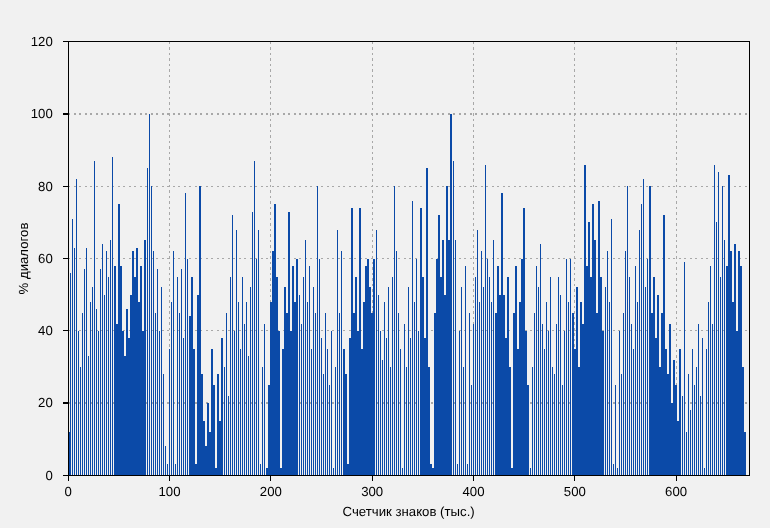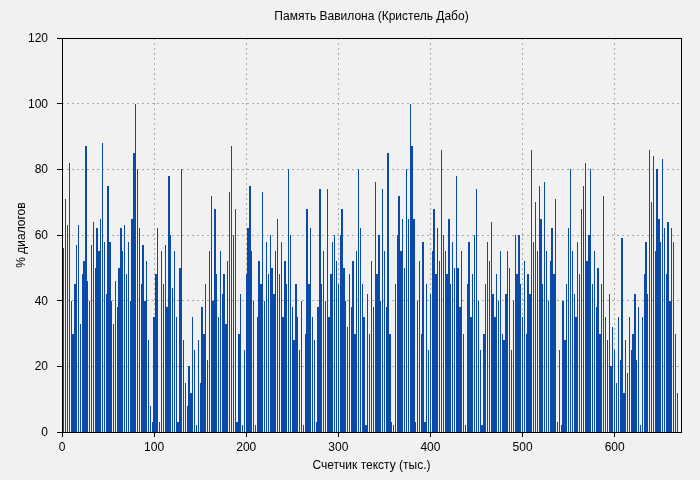--- a/index.html
+++ b/index.html
@@ -15,25 +15,24 @@
           text-align:center;font-size:12px;transform:rotate(-90deg);white-space:pre;}
   .xlabel{position:absolute;top:458px;left:62px;width:619px;text-align:center;
           font-size:12px;white-space:pre;}
   svg{position:absolute;left:0;top:0;z-index:1;}
   svg text{font-family:"Liberation Sans",sans-serif;font-size:12px;fill:#000;}
 </style>
 </head>
 <body>
 
 <div class="screen">
-  <div class="title">Память Вавилона (Кристель Дабо)</div>
 
 
   <div class="ylabel">% диалогов</div>
-  <div class="xlabel">Счетчик тексту (тыс.)</div>
+  <div class="xlabel">Счетчик знаков (тыс.)</div>
 
   <svg id="plot" width="700" height="480" viewBox="0 0 700 480">
       <line x1="62" x2="681" y1="366.3333333333333" y2="366.3333333333333" stroke="#a8a8a8" stroke-dasharray="2 3" shape-rendering="crispEdges"></line>
       <line x1="62" x2="681" y1="300.66666666666663" y2="300.66666666666663" stroke="#a8a8a8" stroke-dasharray="2 3" shape-rendering="crispEdges"></line>
       <line x1="62" x2="681" y1="235" y2="235" stroke="#a8a8a8" stroke-dasharray="2 3" shape-rendering="crispEdges"></line>
       <line x1="62" x2="681" y1="169.33333333333331" y2="169.33333333333331" stroke="#a8a8a8" stroke-dasharray="2 3" shape-rendering="crispEdges"></line>
       <line x1="62" x2="681" y1="103.66666666666669" y2="103.66666666666669" stroke="#a8a8a8" stroke-dasharray="2 3" shape-rendering="crispEdges"></line>
       <line x1="154.11309523809524" x2="154.11309523809524" y1="38" y2="432" stroke="#a8a8a8" stroke-dasharray="2 3" shape-rendering="crispEdges"></line>
       <line x1="246.22619047619048" x2="246.22619047619048" y1="38" y2="432" stroke="#a8a8a8" stroke-dasharray="2 3" shape-rendering="crispEdges"></line>
       <line x1="338.3392857142857" x2="338.3392857142857" y1="38" y2="432" stroke="#a8a8a8" stroke-dasharray="2 3" shape-rendering="crispEdges"></line>

